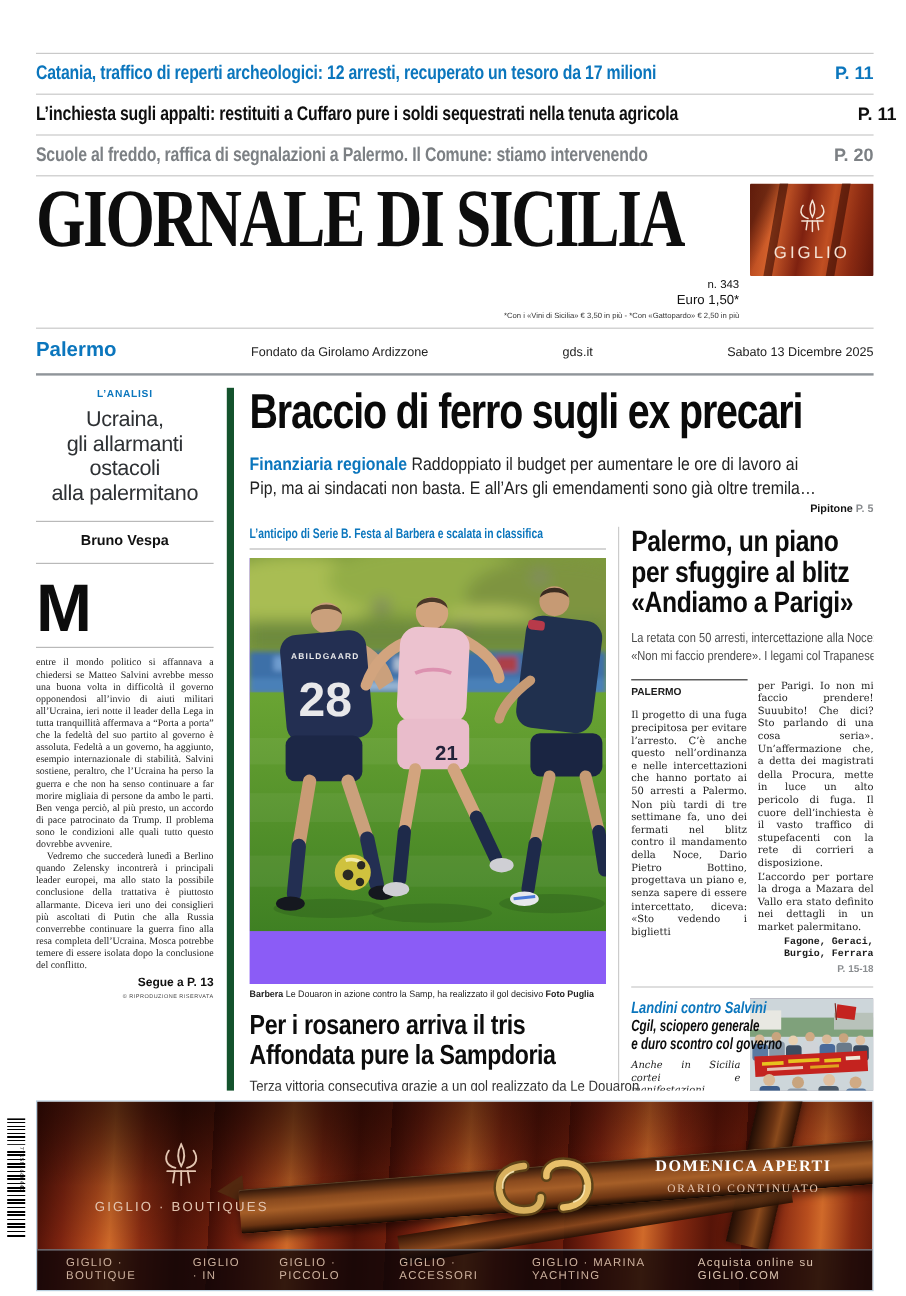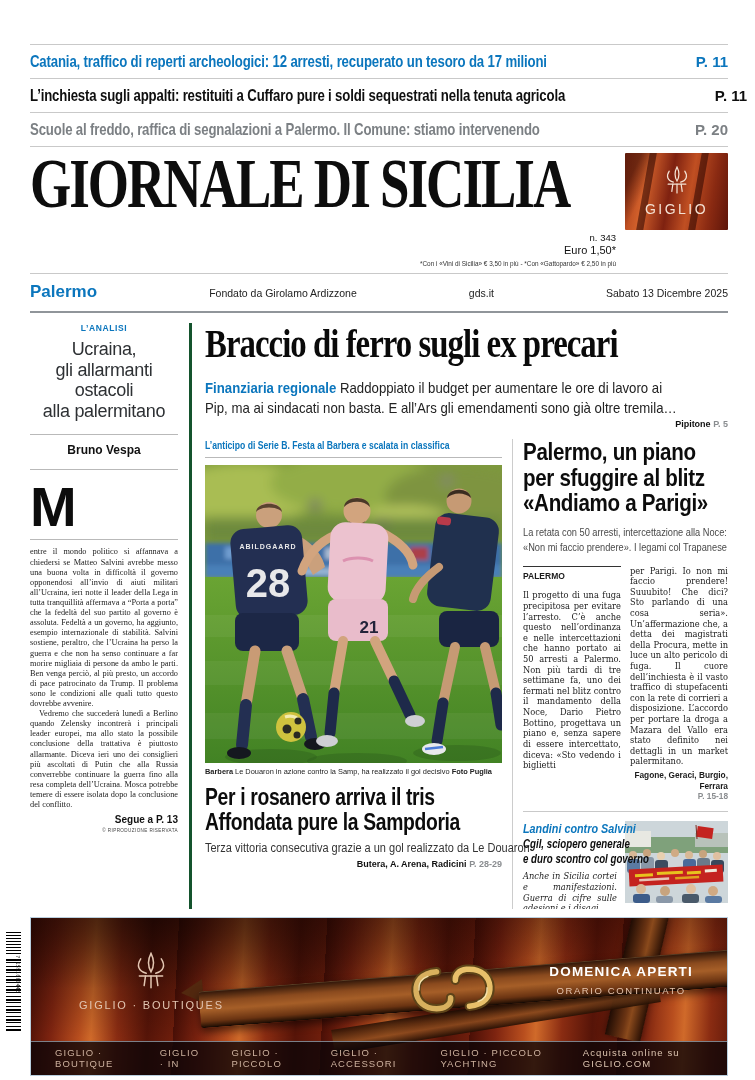--- a/index.html
+++ b/index.html
@@ -40,63 +40,63 @@
   .issue-info .note{font-size:6.4px;color:#333;margin-top:3px;}
 
   
   .datebar{margin-top:5px;border-top:1px solid #c9c9c9;border-bottom:2px solid #90959a;
            display:flex;justify-content:space-between;align-items:baseline;padding:8px 0 9px;}
   .edition{color:#0b76bd;font-weight:bold;font-size:17px;}
   .datebar .mid{font-size:10.5px;color:#222;}
 
   
   .content{display:flex;margin-top:10px;height:586px;overflow:hidden;}
-  aside.analysis{width:148px;flex:none;padding-right:11px;border-right:3px solid #14532d;text-align:center;}
+  aside.analysis{width:148px;flex:none;padding-right:11px;border-right:6px solid #14532d;text-align:center;}
   .an-label{color:#0b76bd;font-weight:bold;font-size:8.5px;letter-spacing:.6px;}
   .an-title{font-size:18px;line-height:1.16;color:#2e3134;letter-spacing:-.3px;margin-top:6px;white-space:pre-line;}
   .an-rule{border-top:1px solid #b9b9b9;margin:12px 0 8px;}
   .an-author{font-weight:bold;font-size:12px;}
   .an-drop{font-size:56px;font-weight:800;line-height:.95;text-align:left;margin:10px 0 2px;color:#0c0c0c;}
   .an-rule2{border-top:1px solid #b9b9b9;margin:6px 0 7px;}
   .an-body{font-family:Liberation Serif, serif;font-size:8.3px;line-height:1.22;text-align:justify;
            color:#1b1b1b;hyphens:auto;}
   .an-body p{margin:0;}
   .an-body p + p{text-indent:9px;}
   .an-segue{font-weight:bold;font-size:10px;text-align:right;margin-top:4px;}
   .an-copy{font-size:4.6px;letter-spacing:.4px;text-align:right;color:#444;margin-top:3px;}
 
   .main{flex:1;padding-left:13px;min-width:0;overflow:hidden;}
 
-  .lead-title-wrap{height:46px;overflow:visible;font-family:Liberation Serif, serif;}
+  .lead-title-wrap{height:46px;overflow:visible;}
   .lead-title{font-weight:bold;font-size:41px;letter-spacing:-1.2px;color:#0a0a0a;line-height:1;}
   .lead-standfirst{margin-top:9px;font-size:15px;line-height:1.32;color:#222;}
   .lead-kicker{color:#0b76bd;font-weight:bold;}
   .lead-byline{text-align:right;font-size:9px;margin-top:2px;}
   .bold{font-weight:bold;} .pgref{color:#8a8d90;font-weight:bold;}
 
   .main-cols{display:flex;margin-top:10px;}
   .sport{width:297px;flex:none;padding-right:10px;border-right:1px solid #ccc;}
   .blitz-col{flex:1;padding-left:10px;min-width:0;}
 
   .kicker-blue{color:#0b76bd;font-weight:bold;font-size:11.5px;}
   .sport-rule{border-top:1px solid #b9b9b9;margin:6px 0 7px;}
-  .sport-photo{width:100%;height:298px;background:#8b5cf6;overflow:hidden;}
+  .sport-photo{width:100%;height:355px;background:#8b5cf6;overflow:hidden;}
   .sport-caption{font-size:7.8px;color:#222;margin-top:4px;}
   .sport-title{font-weight:bold;font-size:23px;line-height:1.06;letter-spacing:-.4px;margin-top:9px;color:#0c0c0c;}
   .sport-standfirst{font-size:12.5px;color:#333;margin-top:7px;}
   .sport-byline{text-align:right;font-size:9px;margin-top:4px;}
 
   .blitz-title{font-weight:bold;font-size:24.5px;line-height:1.04;letter-spacing:-.4px;color:#0c0c0c;}
   .blitz-standfirst{margin-top:9px;font-size:11px;line-height:1.4;color:#4a4a4a;}
   .blitz-body{display:flex;gap:9px;margin-top:10px;font-family:"DejaVu Serif",serif;font-size:8.3px;
               line-height:1.28;text-align:justify;color:#1b1b1b;hyphens:auto;}
   .blitz-body .bcol{flex:1;min-width:0;}
   .dateline{font-family:"Liberation Sans",sans-serif;font-weight:bold;font-size:8.5px;
             border-top:1px solid #333;padding-top:4px;margin-bottom:9px;}
-  .blitz-byline{font-family:Liberation Sans, sans-serif;font-weight:bold;font-size:8.3px;text-align:right;margin-top:3px;}
+  .blitz-byline{font-family:Liberation Mono, monospace;font-weight:bold;font-size:8.3px;text-align:right;margin-top:3px;}
   .blitz-page{font-family:"Liberation Sans",sans-serif;font-size:8.3px;color:#8a8d90;font-weight:bold;text-align:right;}
 
   .sep{border-top:1px solid #c9c9c9;margin:9px 0;}
 
   .brief{display:flex;gap:8px;font-style:italic;}
   .brief-text{flex:1;min-width:0;}
   .brief-kicker{color:#0b76bd;font-weight:bold;font-size:13.5px;}
   .brief-title{font-weight:bold;font-size:13.5px;line-height:1.12;color:#0c0c0c;}
   .brief-body{font-family:"DejaVu Serif",serif;font-size:8.3px;line-height:1.3;text-align:justify;
               color:#1b1b1b;margin-top:5px;hyphens:auto;}
@@ -114,21 +114,21 @@
          background:linear-gradient(180deg,#2e1406,#6b3815 40%,#8a4a1e 60%,#241004);opacity:.9;}
   .belt{position:absolute;left:168px;top:52px;width:545px;height:35px;transform:rotate(-4.5deg);border-radius:3px;
          background:linear-gradient(180deg,#33180a,#8a4a1e 28%,#a65f28 52%,#6b3412 84%,#241004);
          border-top:1px solid rgba(255,214,150,.22);border-bottom:1px solid rgba(0,0,0,.6);
          box-shadow:0 4px 8px rgba(0,0,0,.55);}
   .belt-tip{position:absolute;left:150px;top:62px;width:0;height:0;transform:rotate(-5deg);
          border-right:22px solid #52280f;border-top:12px solid transparent;border-bottom:12px solid transparent;}
   .buckle{position:absolute;left:208px;top:-12px;}
   .ad-left{position:absolute;left:48px;top:34px;text-align:center;color:#e3c6b2;}
   .ad-left .brand{font-size:11px;letter-spacing:1.8px;margin-top:6px;}
-  .ad-right{position:absolute;right:34px;top:46px;text-align:center;color:#fff;z-index:3;}
+  .ad-right{position:absolute;right:34px;top:46px;text-align:center;color:#fff;z-index:3;font-family:Liberation Serif, serif;}
   .ad-right .l1{font-weight:bold;font-size:13.5px;letter-spacing:1.2px;}
   .ad-right .l2{font-size:9.5px;letter-spacing:1.6px;color:#e6c5ae;margin-top:6px;}
   .ad-nav{position:absolute;left:0;right:0;bottom:0;height:33px;background:rgba(12,5,8,.8);z-index:4;
           display:flex;align-items:center;padding:0 24px;gap:27px;color:#cdb19e;
           font-size:9.5px;letter-spacing:1.1px;border-top:1px solid rgba(185,207,223,.6);}
   .ad-nav .online{margin-left:auto;color:#dcc4b0;}
 
   
   .barcode{position:absolute;left:6px;top:932px;width:15px;}
   .bc1{height:22px;background:repeating-linear-gradient(180deg,#000 0 1px,#fff 1px 3px,#000 3px 4px,#fff 4px 6px);}
@@ -472,21 +472,21 @@
     <div class="ad-right">
       <div class="l1">DOMENICA APERTI</div>
       <div class="l2">ORARIO CONTINUATO</div>
     </div>
 
     <div class="ad-nav">
       <span>GIGLIO · BOUTIQUE</span>
       <span>GIGLIO · IN</span>
       <span>GIGLIO · PICCOLO</span>
       <span>GIGLIO · ACCESSORI</span>
-      <span>GIGLIO · PICCOLO YACHTING</span>
+      <span>GIGLIO · MARINA YACHTING</span>
       <span class="online">Acquista online su GIGLIO.COM</span>
     </div>
   </div>
 
   <div class="barcode">
     <div class="bc1"></div>
     <div class="bc2"></div>
     <div class="bc-num">771591660443</div>
   </div>
 

